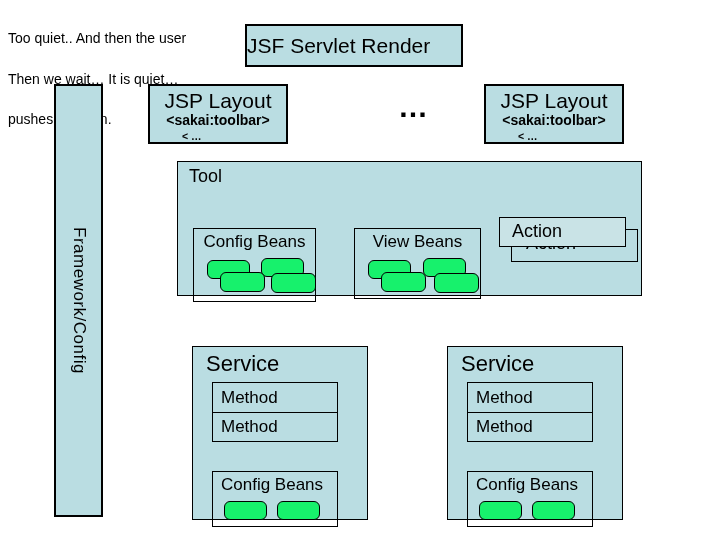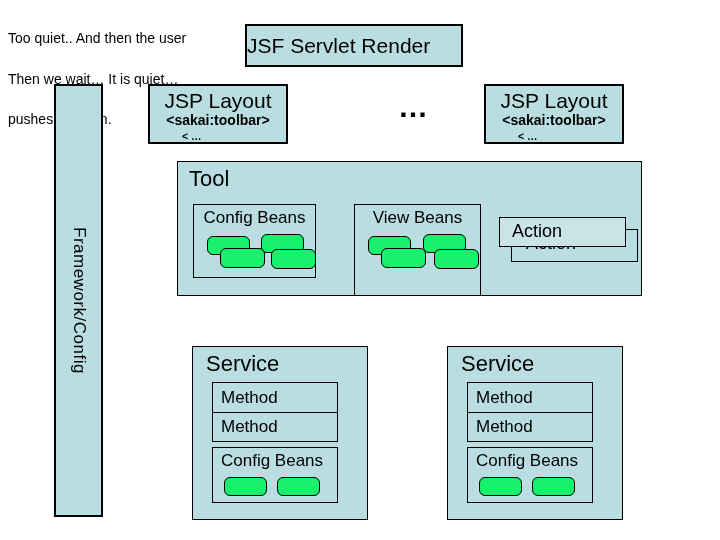--- a/index.html
+++ b/index.html
@@ -16,26 +16,26 @@
   .fw-label{position:absolute;left:0;top:0;width:100%;height:100%;
     writing-mode:vertical-rl;display:flex;align-items:center;justify-content:center;
     font-size:17px;letter-spacing:.5px;}
   .jsp-box{top:84px;width:140px;height:60px;border-width:2px;text-align:center;}
   .jsp-left{left:148px;} .jsp-right{left:484px;}
   .jsp-title{font-size:21px;margin-top:3px;line-height:1.1;}
   .jsp-tag{font-size:14px;font-weight:bold;line-height:1.25;}
   .jsp-tag2{font-size:10.5px;font-weight:bold;text-align:left;padding-left:32px;line-height:1.2;}
   .dots{position:absolute;left:398px;top:90px;font-size:30px;font-weight:bold;letter-spacing:2px;}
   .tool-box{left:177px;top:161px;width:465px;height:135px;}
-  .tool-title{position:absolute;left:11px;top:4px;font-size:22px;text-align:right;}
-  .beans-box{position:absolute;border:1px solid var(--line);box-sizing:border-box;text-align:center;}
+  .tool-title{position:absolute;left:11px;top:4px;font-size:18px;text-align:right;}
+  .beans-box{position:absolute;border:1px solid var(--line);box-sizing:border-box;text-align:center;margin-top:24px;}
   .beans-box .bb-title{font-size:17px;margin-top:3px;}
   .bean{position:absolute;background:var(--bean-fill);border:1px solid var(--line);border-radius:6px;box-sizing:border-box;}
   .cfg-tool{left:15px;top:42px;width:123px;height:74px;}
-  .view-tool{left:176px;top:42px;width:127px;height:92px;}
+  .view-tool{left:176px;top:42px;width:127px;height:71px;}
   .action-back{left:333px;top:67px;width:127px;height:33px;background:transparent;z-index:1;}
   .action-back .action-label{position:absolute;left:14px;top:3px;font-size:18px;}
   .action-front{left:321px;top:55px;width:127px;height:30px;background:var(--action-fill);z-index:2;
     border:1px solid var(--line);box-sizing:border-box;position:absolute;}
   .action-front .action-label{position:absolute;left:12px;top:3px;font-size:18px;}
   .service-box{top:346px;width:176px;height:174px;}
   .svc-left{left:192px;} .svc-right{left:447px;}
   .svc-title{position:absolute;left:13px;top:4px;font-size:22px;}
   .method-stack{position:absolute;left:19px;top:35px;width:126px;border:1px solid var(--line);box-sizing:border-box;}
   .method-row{height:29px;display:flex;align-items:center;padding-left:8px;font-size:17px;box-sizing:border-box;}

